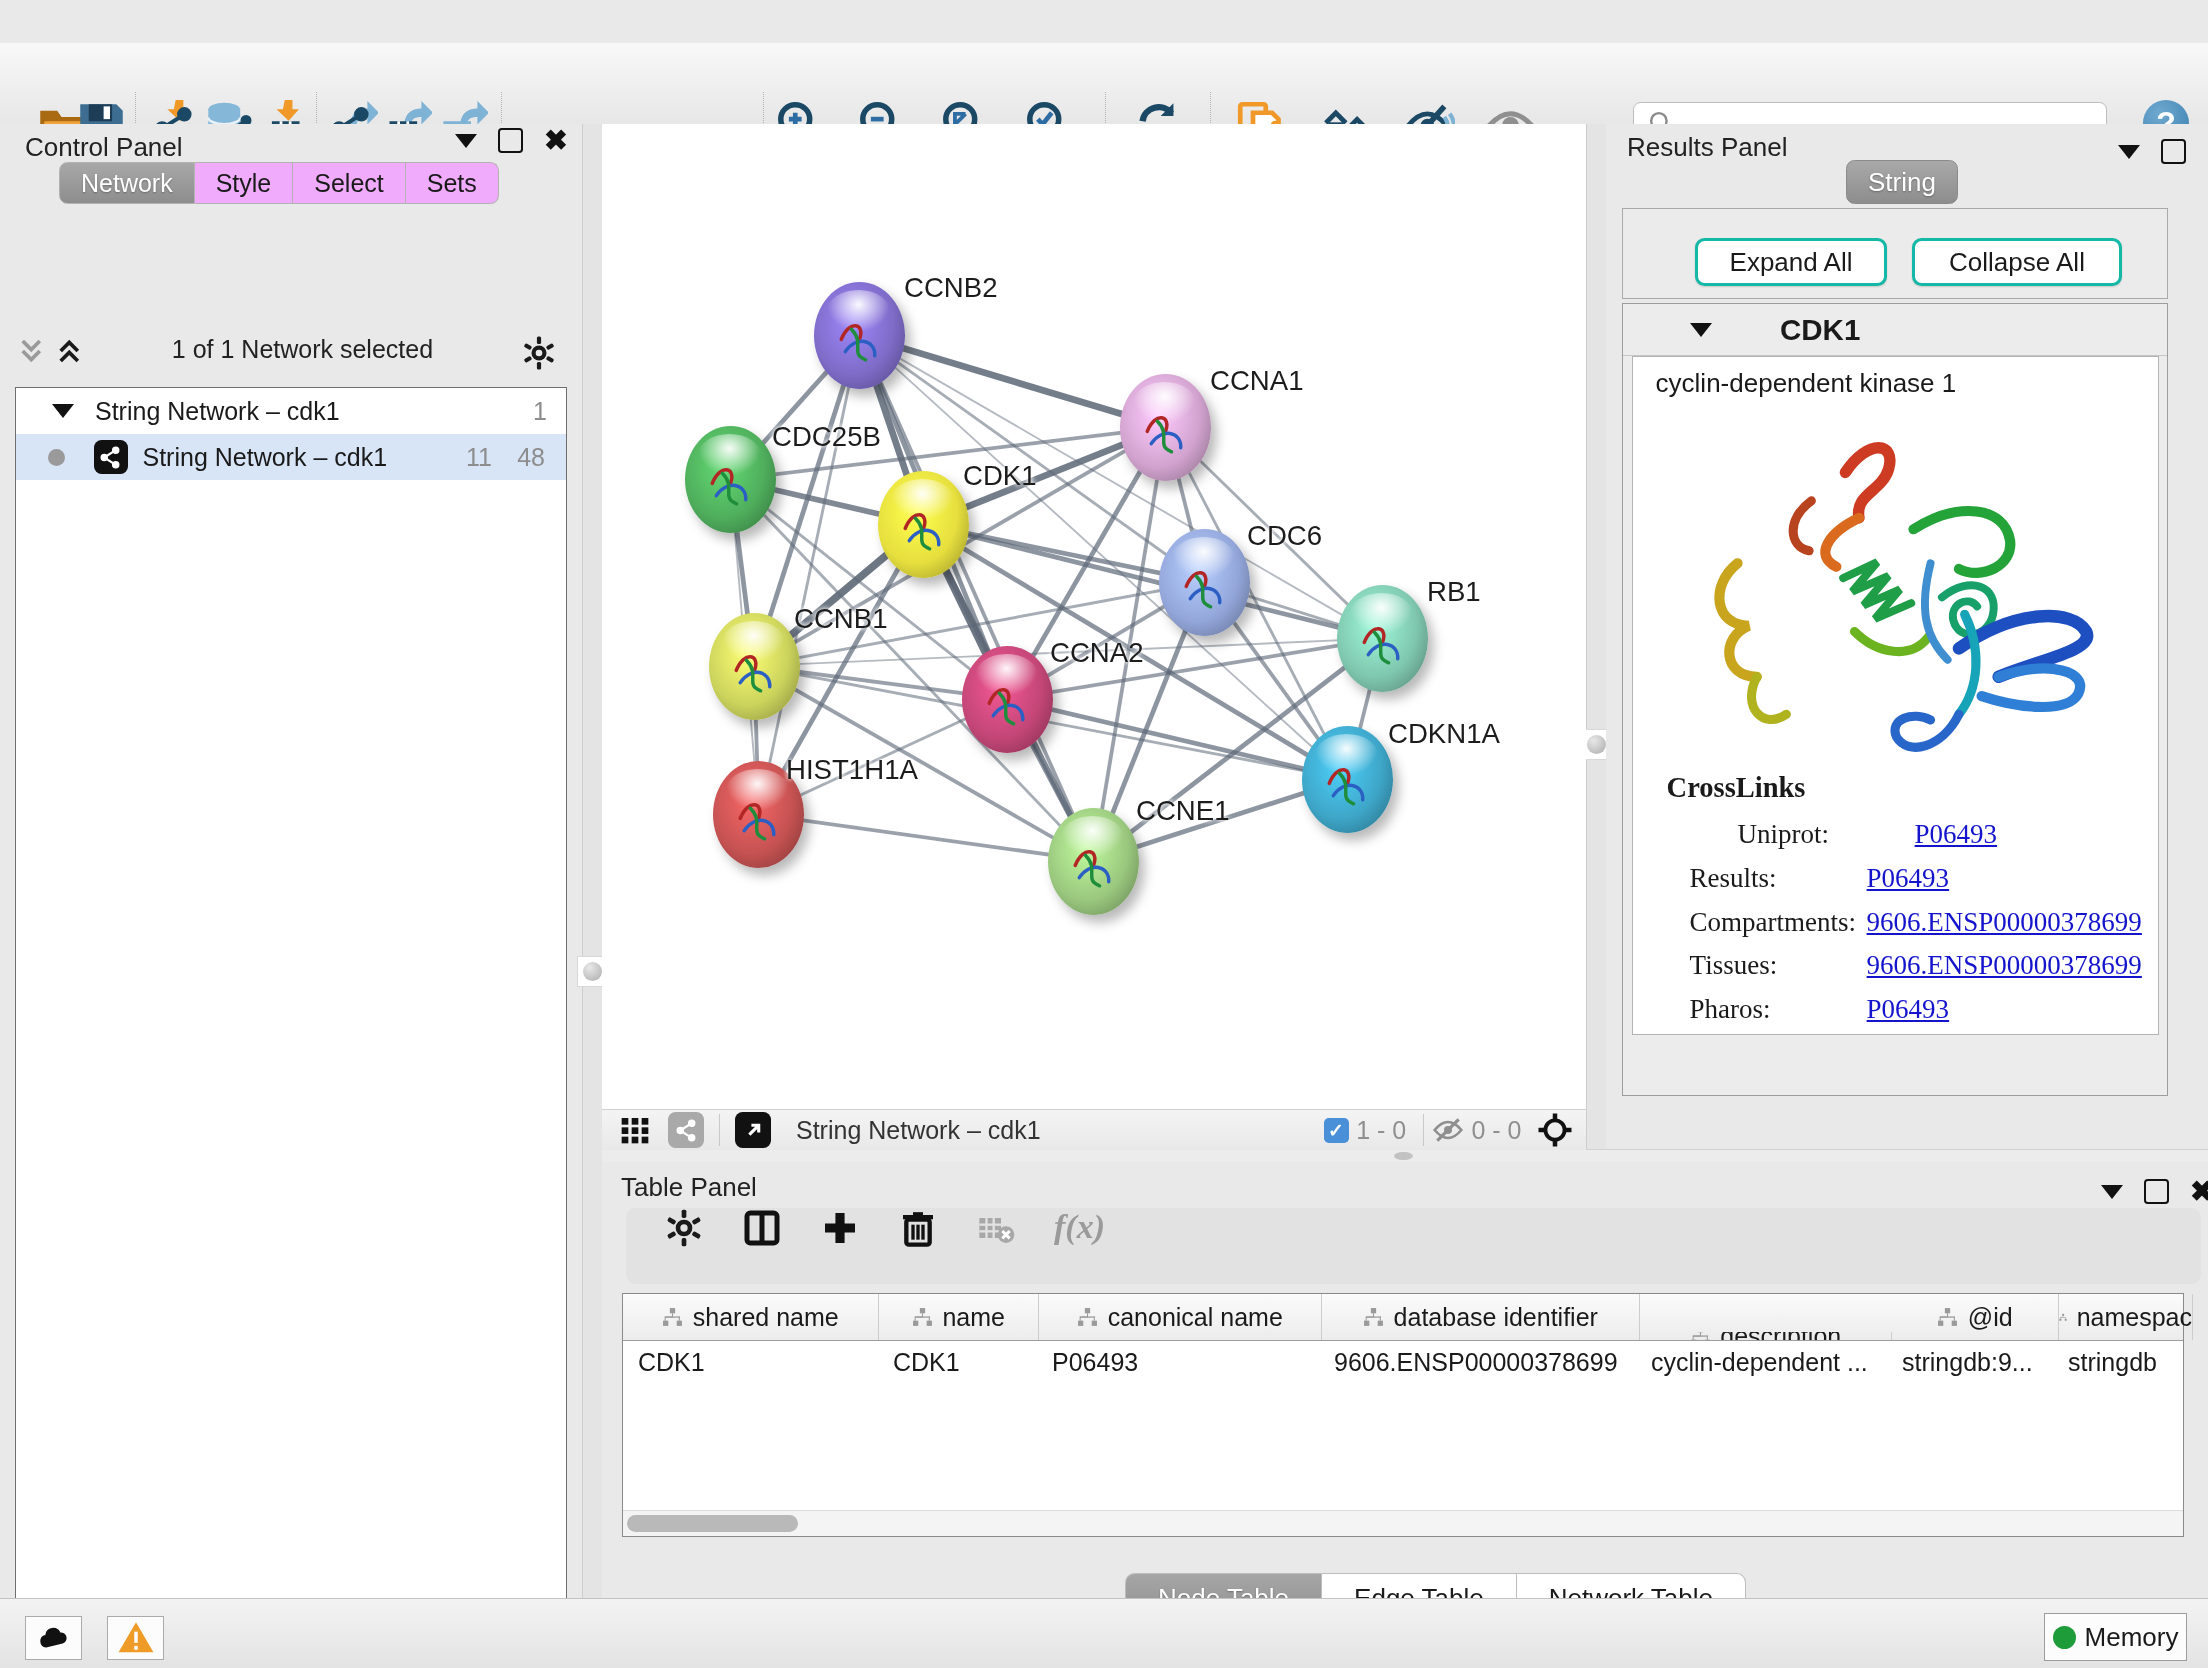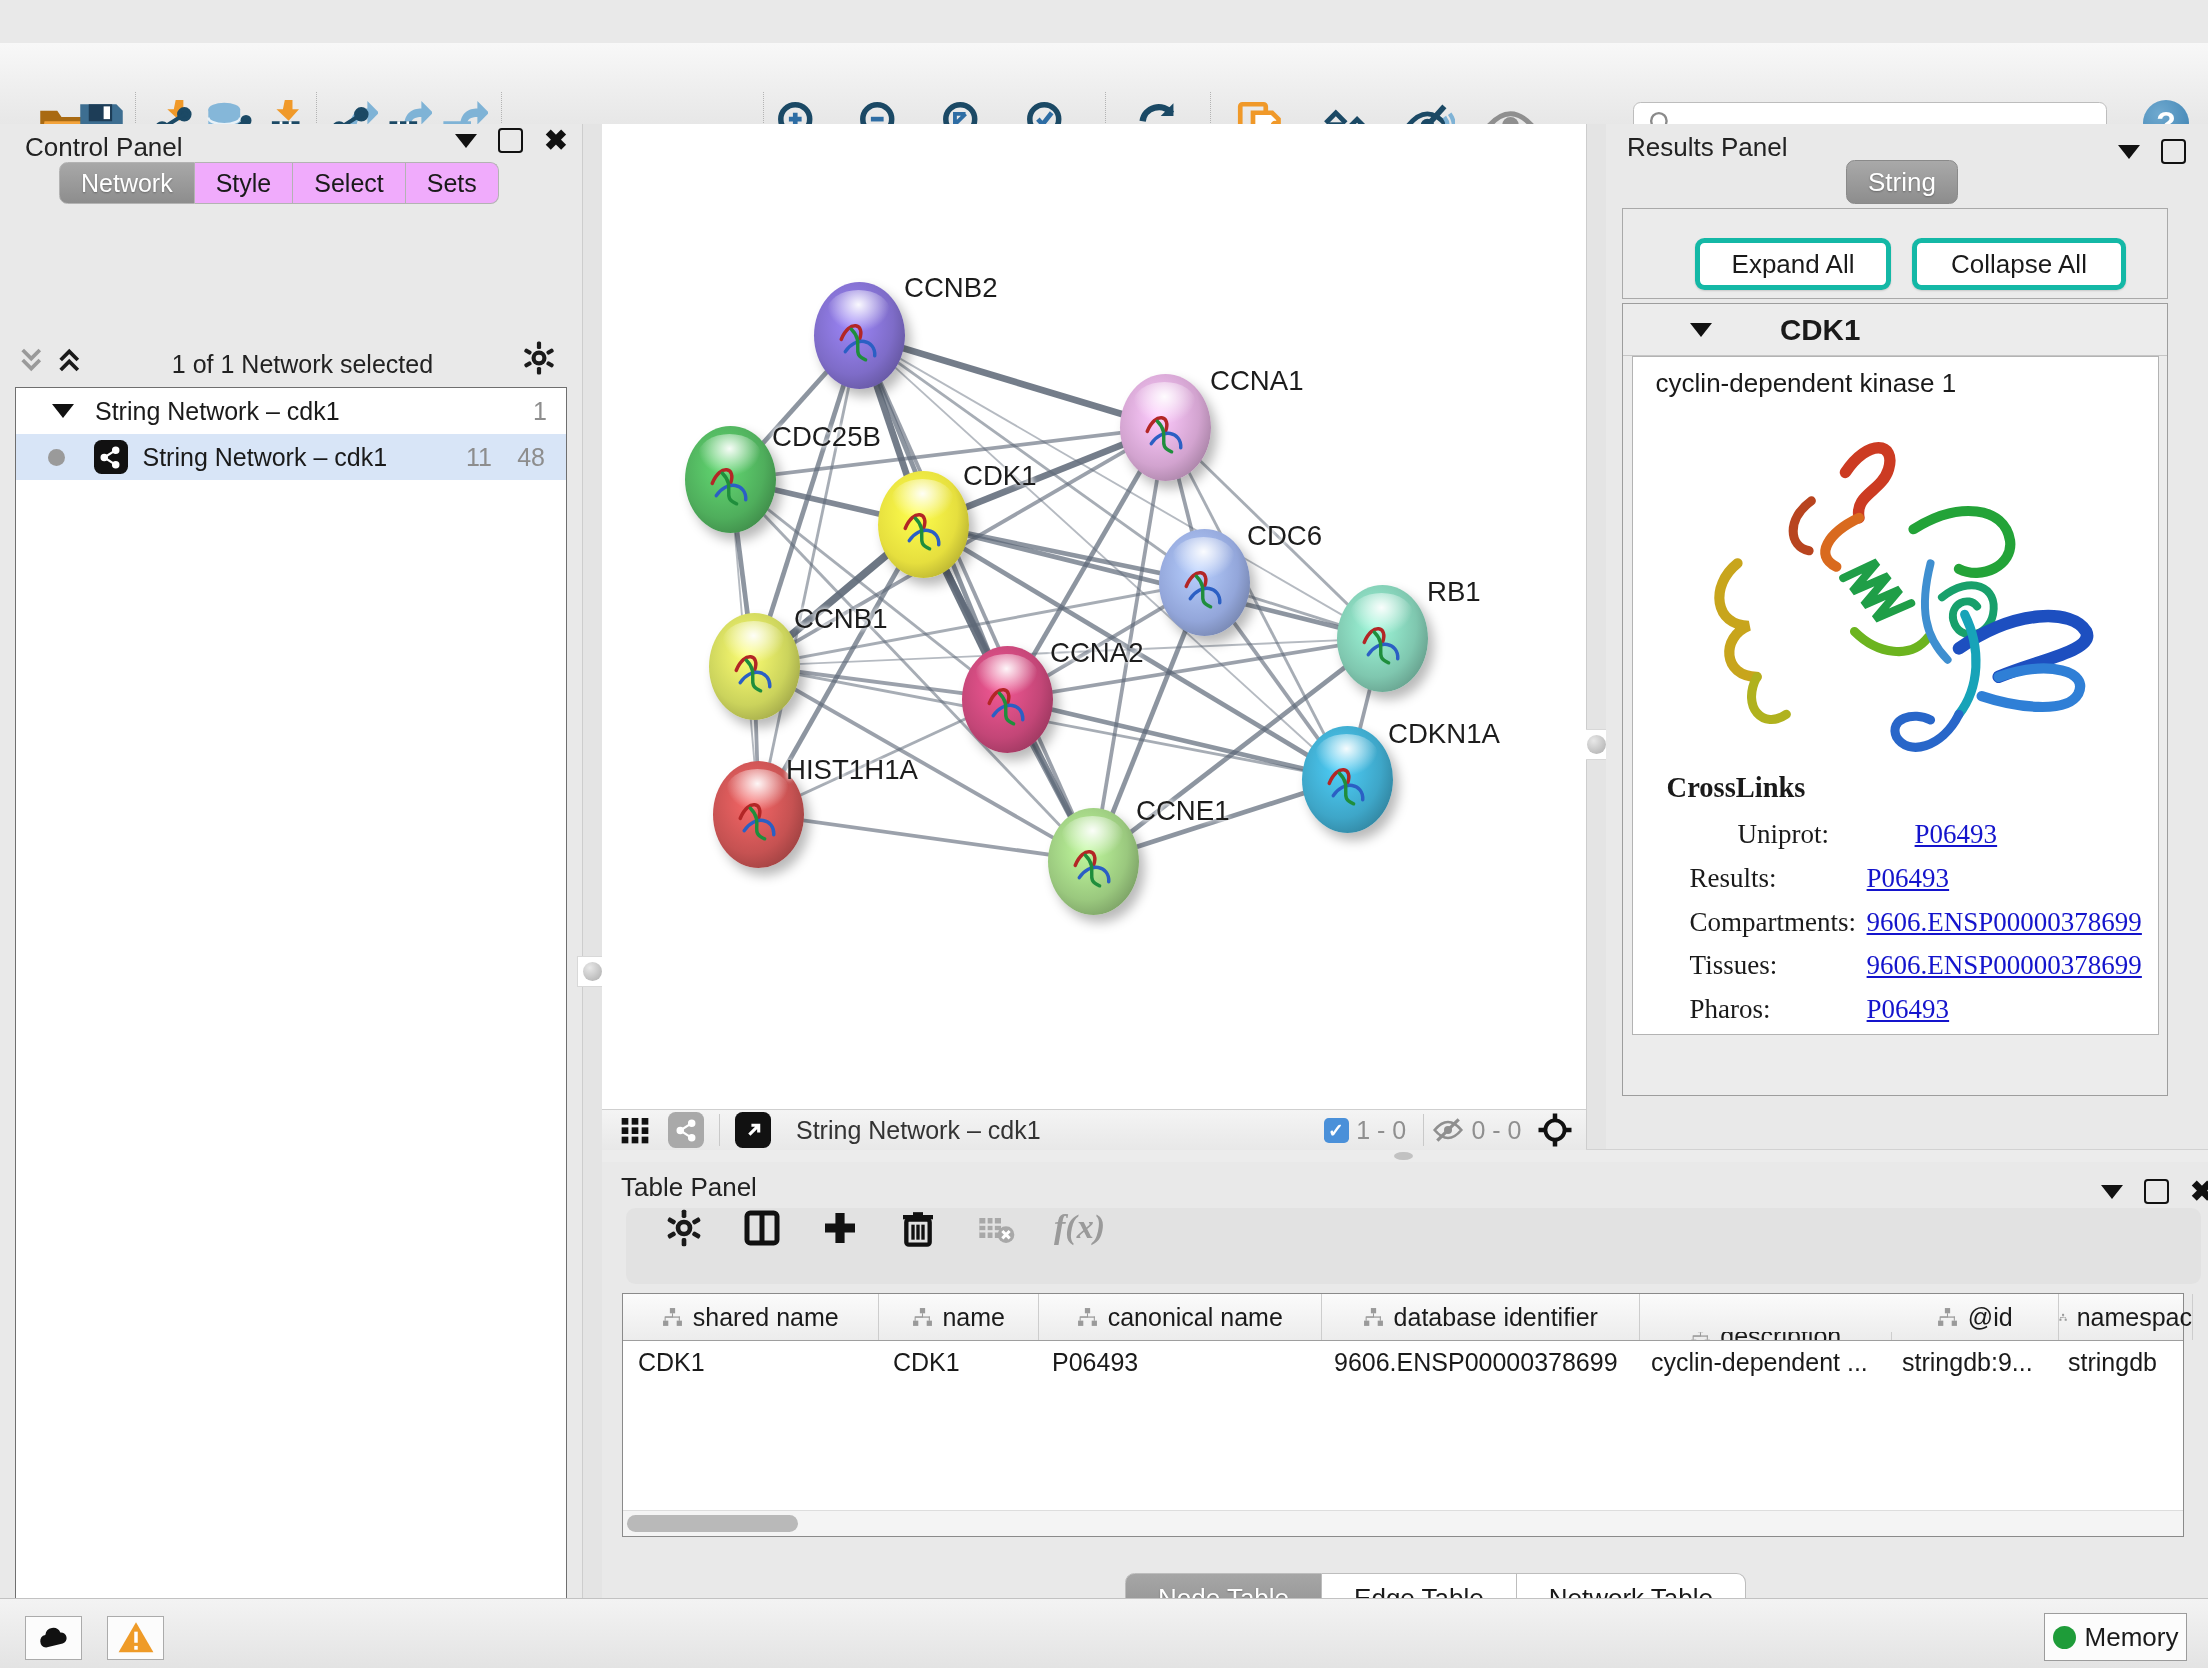--- a/index.html
+++ b/index.html
@@ -24,21 +24,21 @@
   .tri{width:0;height:0;border-left:11.4px solid transparent;border-right:11.4px solid transparent;border-top:14.3px solid #111;}
   .sqr{width:21px;height:21px;border:2.9px solid #111;border-radius:3.8px;}
   .xx{font-size:28.5px;font-weight:bold;color:#111;line-height:21px;}
   
   .cpanel{position:absolute;left:0;top:124px;width:582px;height:1474px;background:#e9e9e9;border-right:1px solid #c3c3c3;}
   .segtabs{position:absolute;display:flex;}
   .seg{height:40px;line-height:40px;padding:0 21px;background:#f0abfc;border:1px solid #b3b3b3;border-left:none;font-size:25px;text-align:center;}
   .seg:first-child{border-left:1px solid #b3b3b3;border-radius:8.6px 0 0 8.6px;}
   .seg:last-child{border-radius:0 8.6px 8.6px 0;}
   .seg.active{background:linear-gradient(#a8a8a8,#8d8d8d);color:#fff;text-shadow:0 1px 1.9px rgba(0,0,0,.3);}
-  .cp-statusrow{position:absolute;left:17px;top:211px;width:548px;height:44px;display:flex;align-items:flex-end;}
+  .cp-statusrow{position:absolute;left:17px;top:211px;width:548px;height:44px;display:flex;align-items:flex-start;}
   .cp-status{flex:1;text-align:center;font-size:25px;color:#222;}
   .treebox{position:absolute;left:15px;top:263px;width:550px;height:1309px;background:#fff;border:1.9px solid #6f6f6f;}
   .trow{position:relative;height:46px;display:flex;align-items:center;font-size:25px;}
   .trow .num{position:absolute;color:#8d8d8d;}
   .tsel{background:#d8e5f7;}
   .sharebox{width:34px;height:34px;border-radius:7.6px;background:#111;display:flex;align-items:center;justify-content:center;}
   .sharebox svg{width:25px;height:25px;}
   
   .vsplit{position:absolute;top:124px;width:19px;background:#e4e4e4;border-left:1px solid #cdcdcd;border-right:1px solid #cdcdcd;}
   .knob{position:absolute;left:-5.7px;width:28.5px;height:28.5px;background:#fff;border:1px solid #d8d8d8;display:flex;align-items:center;justify-content:center;}
@@ -57,21 +57,21 @@
   .nettb .ic{margin-left:17px;display:flex;align-items:center;}
   .ntsep{width:0;height:32px;border-left:1px solid #c9c9c9;margin:0 15px;}
   .nettitle{font-size:25px;color:#333;margin-left:25px;}
   .cntgray{font-size:25px;color:#8f8f8f;margin:0 9.5px 0 7.6px;text-align:center;}
   .chk{width:25px;height:25px;border-radius:4.8px;background:#4a90d9;color:#fff;font-size:19px;font-weight:bold;text-align:center;line-height:25px;}
   .birdseye{width:36px;height:36px;border-radius:7.6px;background:#111;color:#fff;display:flex;align-items:center;justify-content:center;}
   
   .rpanel{position:absolute;left:1606px;top:124px;width:602px;height:1025px;background:#e9e9e9;}
   .stringtab{position:absolute;left:240px;top:36px;width:110px;height:42px;border-radius:8.6px;background:linear-gradient(#a9a9a9,#8d8d8d);border:1px solid #8a8a8a;color:#fff;font-size:26px;text-align:center;line-height:42px;text-shadow:0 1px 1.9px rgba(0,0,0,.3);}
   .rbtnbox{position:absolute;left:16px;top:84px;width:544px;height:89px;background:#ebebeb;border:1px solid #a9a9a9;}
-  .rbtn{position:absolute;top:28.5px;height:42px;background:#fff;border:5px solid #14b8a6;border-radius:9.5px;font-size:26px;text-align:center;line-height:42px;box-shadow:0 1px 1.9px rgba(0,0,0,.15);}
+  .rbtn{position:absolute;top:28.5px;height:42px;background:#fff;border:3px solid #14b8a6;border-radius:9.5px;font-size:26px;text-align:center;line-height:42px;box-shadow:0 1px 1.9px rgba(0,0,0,.15);}
   .rmain{position:absolute;left:16px;top:179px;width:544px;height:791px;background:#ececec;border:1px solid #9d9d9d;}
   .rhdr{position:absolute;left:0;top:0;width:100%;height:51px;border-bottom:1px solid #c6c6c6;display:flex;align-items:center;}
   .rhdr .tri{margin-left:67px;}
   .rgene{font-size:29.5px;font-weight:bold;margin-left:68px;}
   .rinner{position:absolute;left:8.6px;top:52px;width:525px;height:677px;background:#fff;border:1px solid #b3b3b3;}
   .rdesc{position:absolute;left:23px;top:11.4px;font-size:26px;}
   .ribbon{position:absolute;left:40px;top:53px;}
   .xlt{position:absolute;left:34px;top:415px;font-family:"Liberation Serif",serif;font-weight:bold;font-size:28.5px;}
   .xlrow{position:absolute;left:57px;width:457px;height:44px;font-family:"Liberation Serif",serif;font-size:27px;display:flex;}
   .xlrow .lab{width:177px;}

